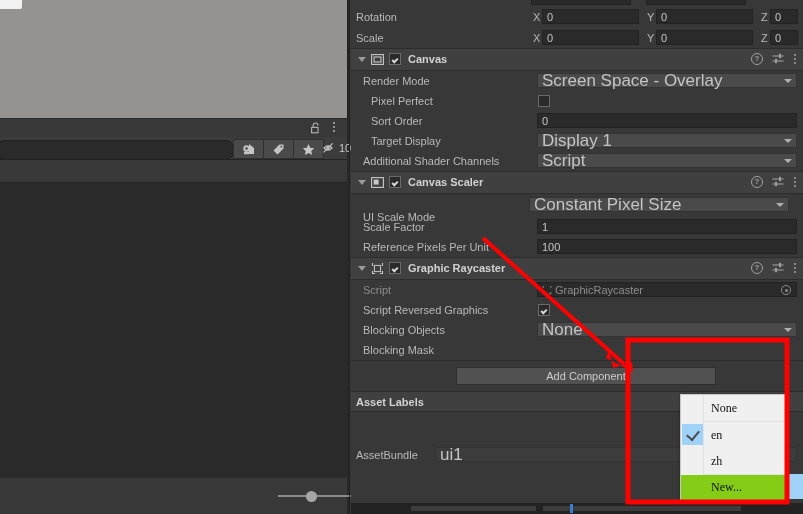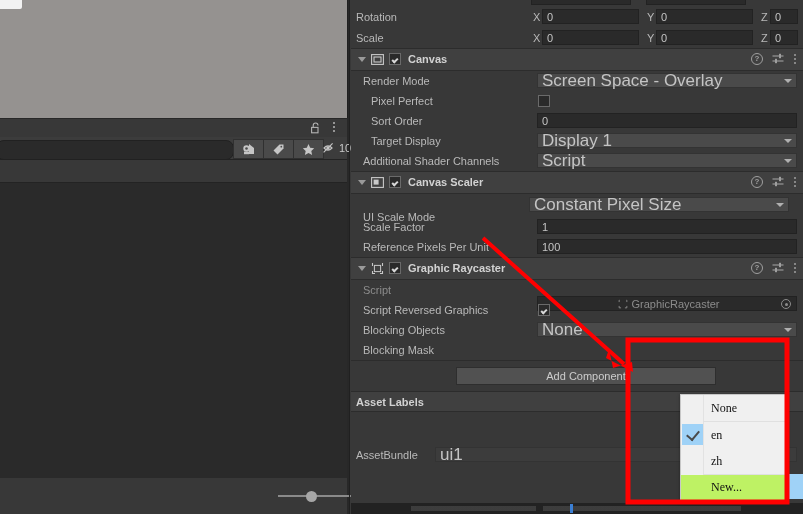--- a/index.html
+++ b/index.html
@@ -83,21 +83,21 @@
 
   
   #dropdown{position:absolute;left:680px;top:394px;width:105px;height:106px;background:#f0f0f0;
             border:1px solid #c7c7c7;box-shadow:0 1px 3px rgba(0,0,0,.35);}
   .dd-gutter{position:absolute;left:0;top:0;width:22px;height:106px;background:#f0f0f0;border-right:1px solid #e2e2e2;}
   .dd-item{position:absolute;left:0;width:105px;height:26px;display:flex;align-items:center;}
   .dd-item .txt{position:absolute;left:30px;color:#111;font-size:12px;font-family:"Liberation Serif", serif;}
   .dd-sep{position:absolute;left:22px;width:83px;height:1px;background:#e0e0e0;}
   .dd-check{position:absolute;left:1px;width:21px;height:21px;background:#9fd2f7;display:flex;align-items:center;justify-content:center;}
   .dd-check::after{content:"";width:6px;height:10px;border-right:2px solid #4a4a4a;border-bottom:2px solid #4a4a4a;transform:rotate(40deg);margin-top:-2px;}
-  .dd-item.hl{background:#bef264;text-align:right;}
+  .dd-item.hl{background:#84cc16;text-align:right;}
 </style>
 </head>
 <body>
 
 <div id="root">
 
   <div id="left-panel">
 
     <div class="preview-area">
       <div class="preview-chip"></div>
@@ -319,21 +319,21 @@
             <i></i>
             <i></i>
             <i></i>
           </div>
       </div>
     </div>
 
     <div class="sec-block">
       <div class="row">
         <div class="lbl l1" style="color:#8c8c8c;">Script</div>
-        <div class="field ro" style="left:186px;top:16px;width:260px;justify-content:center;">
+        <div class="field ro" style="left:186px;top:2px;width:260px;">
           <svg width="10" height="10" viewBox="0 0 13 13" style="margin-right:3px;flex:0 0 auto;">
             <path d="M2 1.5 H1.5 V4 M11 1.5 H11.5 V4 M1.5 9 V11.5 H4 M11.5 9 V11.5 H9" fill="none" stroke="#8c8c8c" stroke-width="1.2"></path>
           </svg>
           <span>GraphicRaycaster</span>
           <span style="position:absolute;right:5px;top:2px;width:10px;height:10px;border-radius:50%;border:1px solid #8c8c8c;box-sizing:border-box;">
             <span style="position:absolute;left:2.5px;top:2.5px;width:3px;height:3px;border-radius:50%;background:#8c8c8c;"></span>
           </span>
         </div>
       </div>
       <div class="row">

